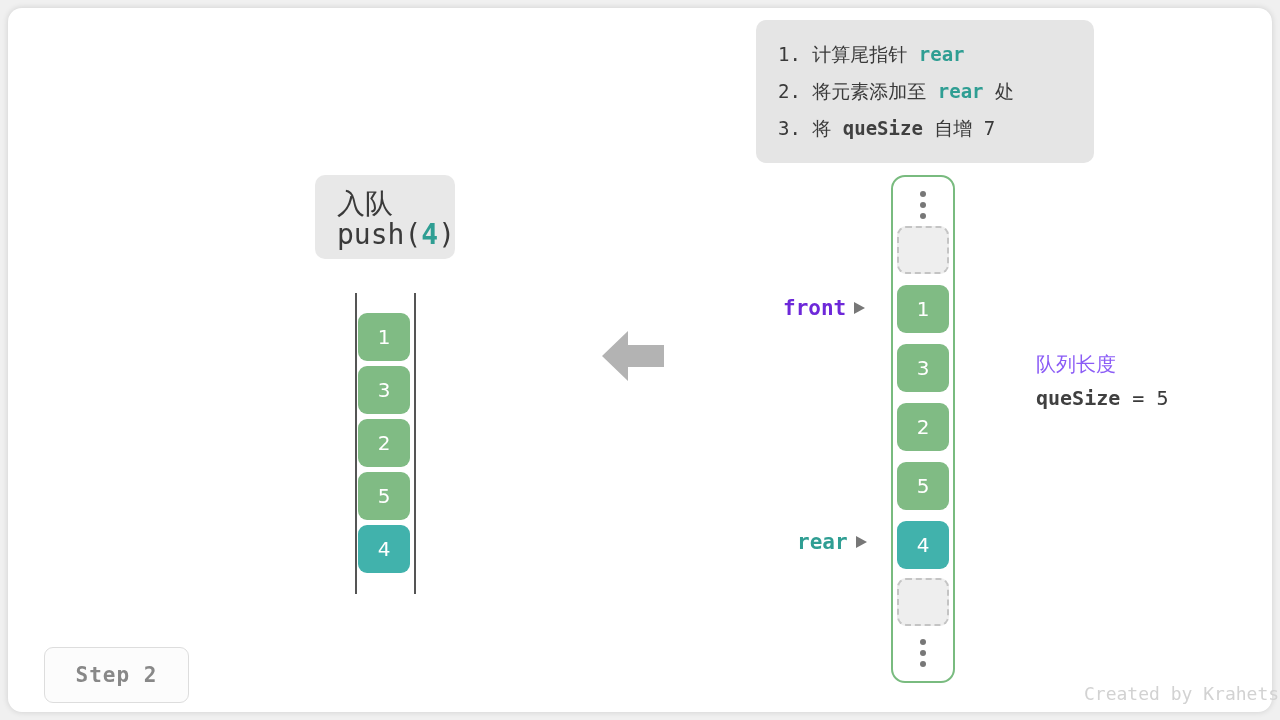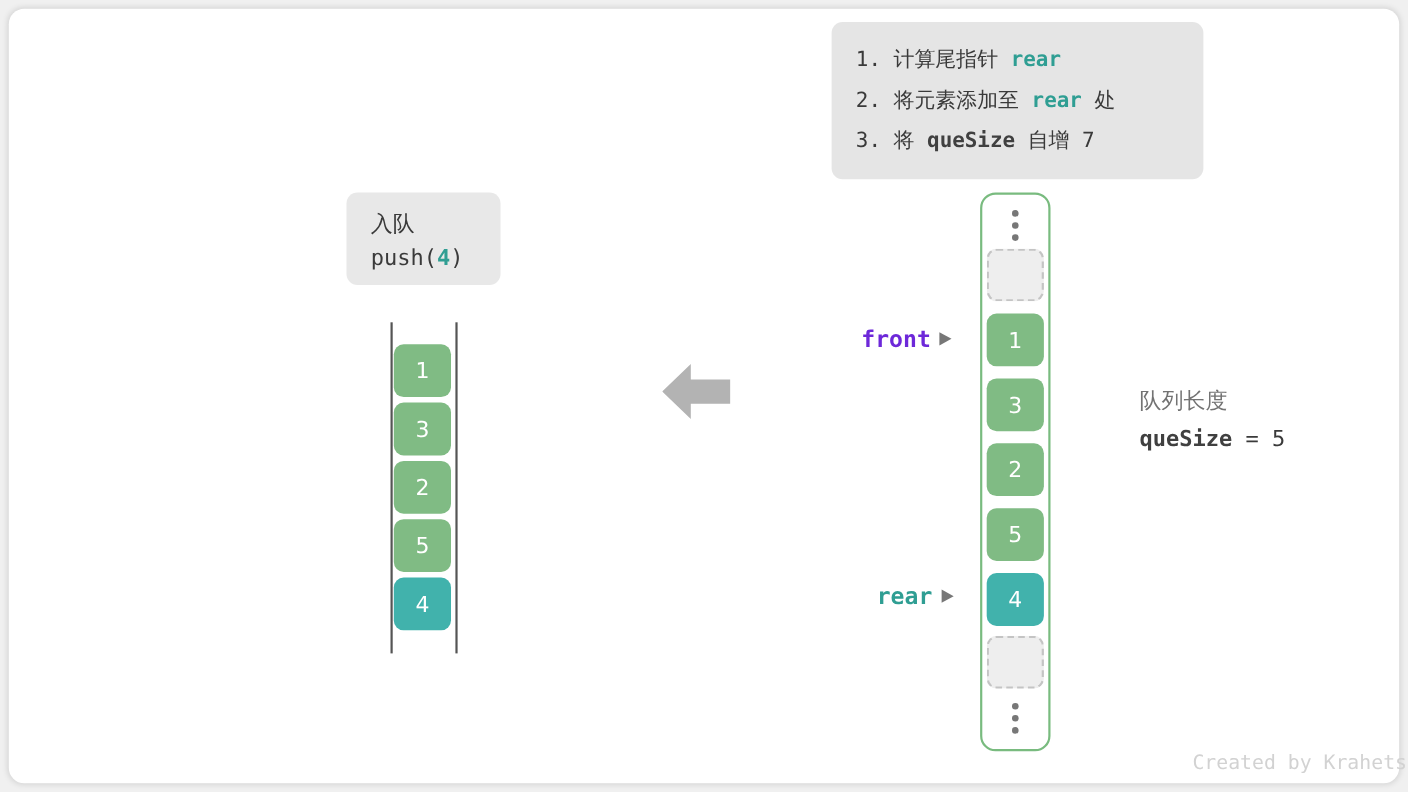--- a/index.html
+++ b/index.html
@@ -60,21 +60,21 @@
     top: 167px;
     width: 140px;
     height: 84px;
     background: #e8e8e8;
     border-radius: 10px;
     box-sizing: border-box;
     padding: 13px 0 0 22px;
   }
   .push-line {
     font-family: "DejaVu Sans Mono", "Liberation Mono", monospace;
-    font-size: 20px;
+    font-size: 28px;
     color: #3a3a3a;
     line-height: 31px;
     white-space: pre;
   }
 
   
   .queue-rail {
     position: absolute;
     width: 2px;
     background: #555555;
@@ -182,21 +182,21 @@
 
   
   .size-note {
     position: absolute;
     left: 1028px;
     top: 341px;
   }
   .size-note .line1 {
     font-family: "DejaVu Sans", sans-serif;
     font-size: 20px;
-    color: #737373;
+    color: #8b5cf6;
     line-height: 31px;
     white-space: pre;
   }
   .size-note .line2 {
     font-family: "DejaVu Sans Mono", "Liberation Mono", monospace;
     font-size: 20px;
     color: #3a3a3a;
     line-height: 36px;
     white-space: pre;
   }
@@ -294,17 +294,20 @@
     <div class="ptr ptr-rear">
       <span>rear</span>
       <span class="ptr-arrow"></span>
     </div>
 
     <div class="size-note">
       <div class="line1">队列长度</div>
       <div class="line2"><span class="kw-blue">queSize</span><span> = </span><span>5</span></div>
     </div>
 
+    <div class="step-badge">
+      <span>Step 2</span>
+    </div>
 
     <div class="credit">Created by Krahets</div>
 
   </div>
 </div>
 
 </body></html>

